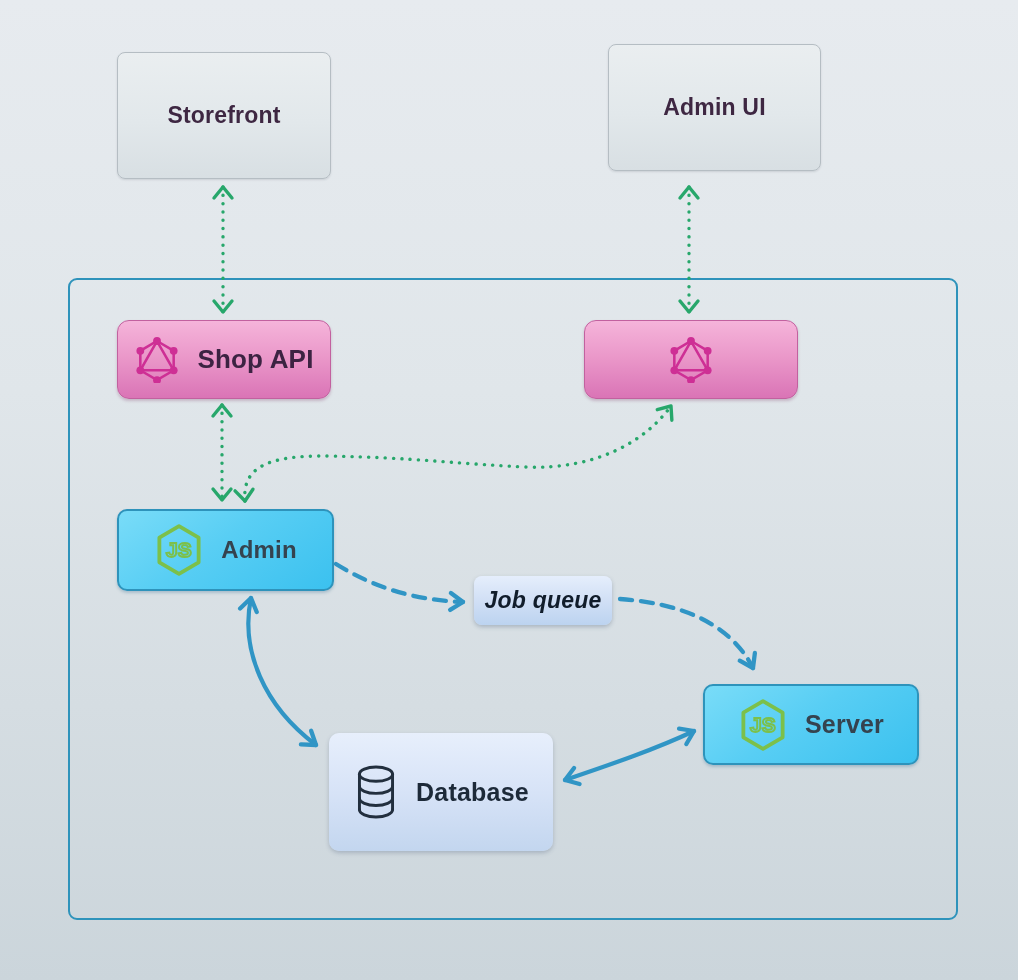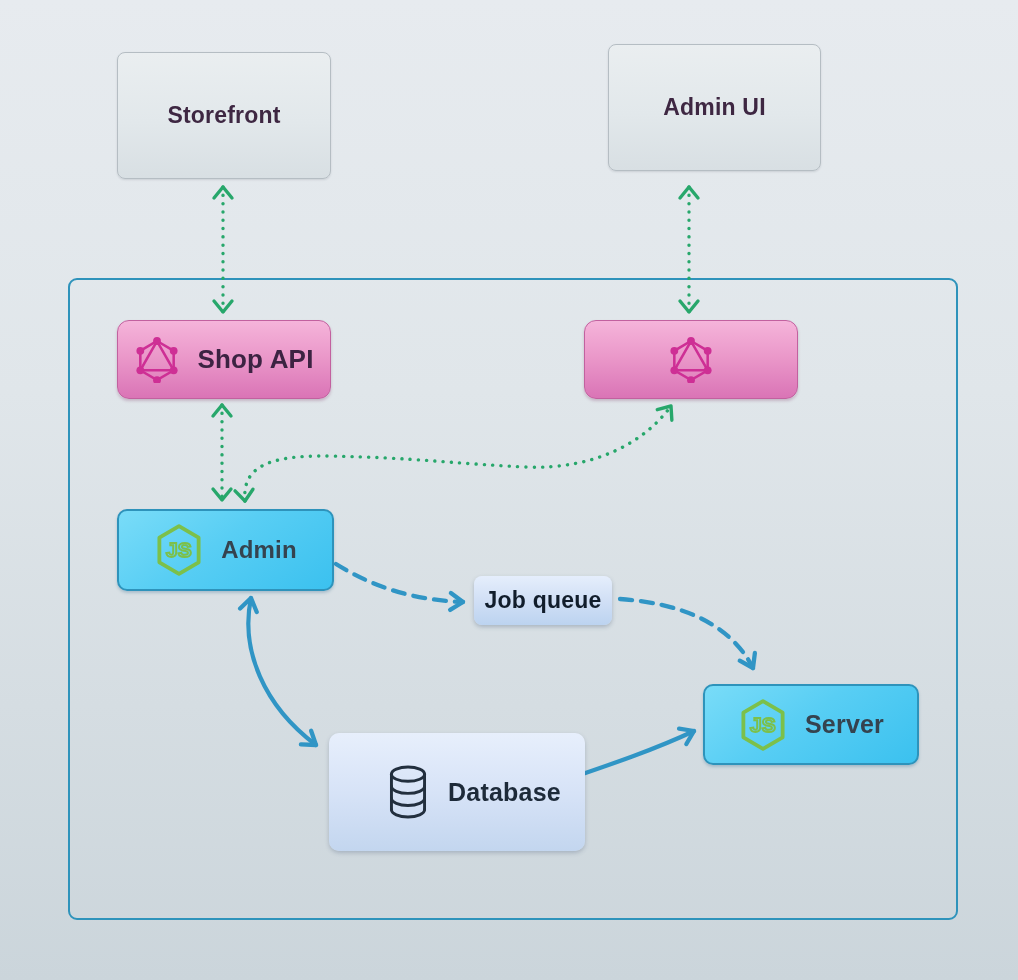--- a/index.html
+++ b/index.html
@@ -71,31 +71,31 @@
     box-shadow:0 2px 3px rgba(30,90,130,0.25);
     color:#35434f; font-size:24px;
   }
   #node-server { left:117px; top:509px; width:213px; height:78px; }
   #node-worker { left:703px; top:684px; width:212px; height:77px; font-size:25px; }
 
   .queue-node {
     background:linear-gradient(180deg,#e5eefc 0%,#d3e1f6 45%,#bcd3f0 100%);
     border-radius:8px;
     box-shadow:0 2px 4px rgba(60,80,110,0.30);
-    color:#111d2b; font-size:23px;
+    color:#111d2b; font-size:23px;font-style:italic;
   }
   #node-job-queue { left:474px; top:576px; width:138px; height:49px; }
 
   .db-node {
     background:linear-gradient(180deg,#e7effc 0%,#d7e3f7 50%,#c3d6ef 100%);
     border-radius:10px;
     box-shadow:0 2px 4px rgba(60,80,110,0.28);
     color:#1d2a39; font-size:25px;
   }
-  #node-database { left:329px; top:733px; width:224px; height:118px;padding-left:32px; }
+  #node-database { left:329px; top:733px; width:224px; height:118px; }
 </style>
 </head>
 <body>
 
 <div class="stage">
 
   <div class="container-box"></div>
 
   <svg class="edges" viewBox="0 0 1018 980" xmlns="http://www.w3.org/2000/svg">
     <defs>

